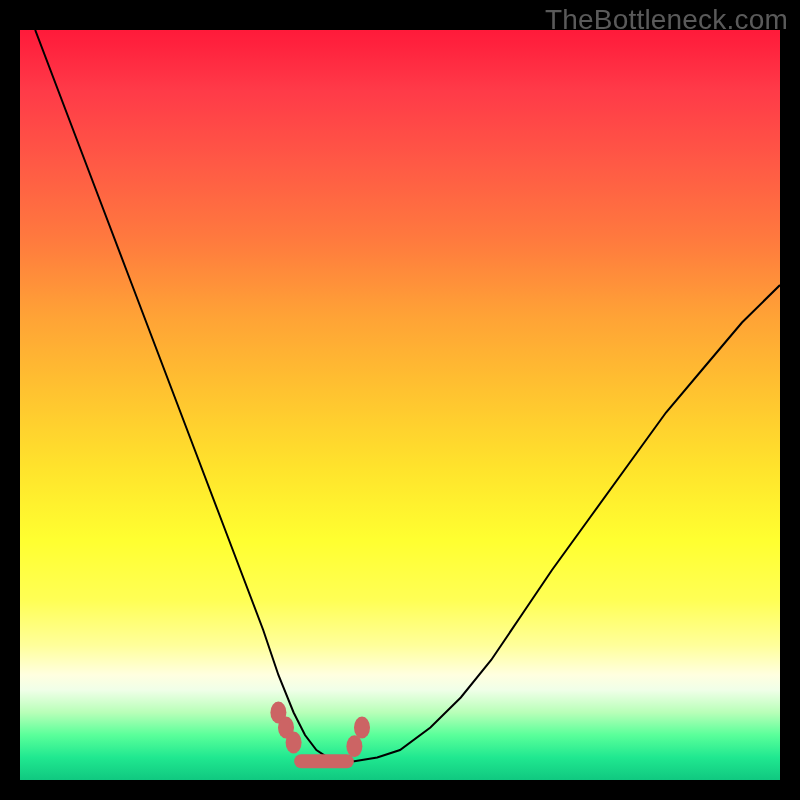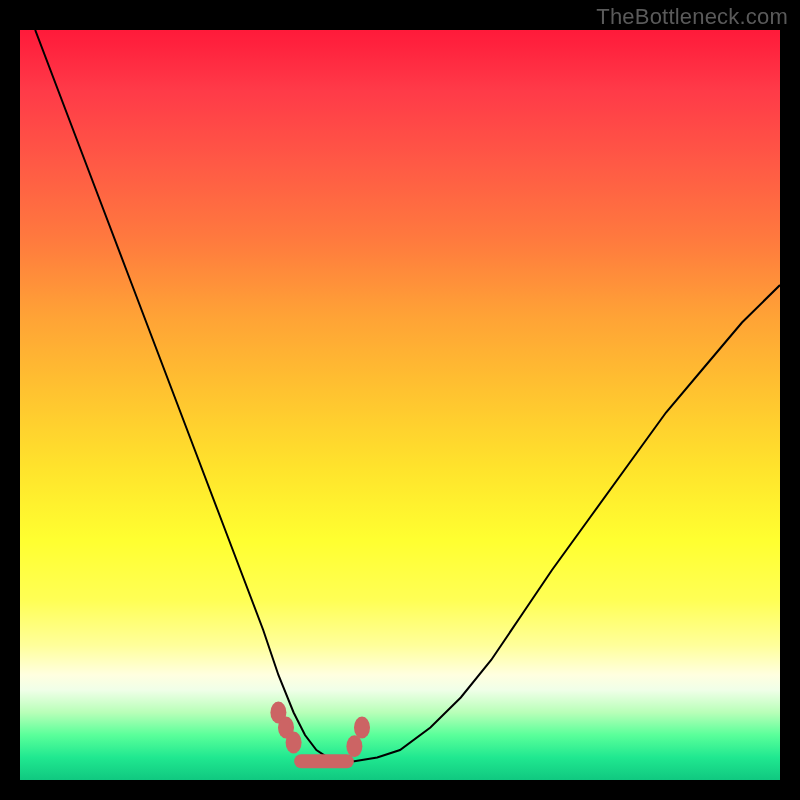--- a/index.html
+++ b/index.html
@@ -15,21 +15,21 @@
     width: 800px;
     height: 800px;
     background: #000;
   }
   .watermark {
     position: absolute;
     top: 4px;
     right: 12px;
     color: #5a5a5a;
     font-family: Arial, Helvetica, sans-serif;
-    font-size: 22px;
+    font-size: 28px;
     letter-spacing: 0.2px;
     z-index: 10;
     user-select: none;
   }
   .plot {
     position: absolute;
     left: 20px;
     top: 30px;
     width: 760px;
     height: 750px;

